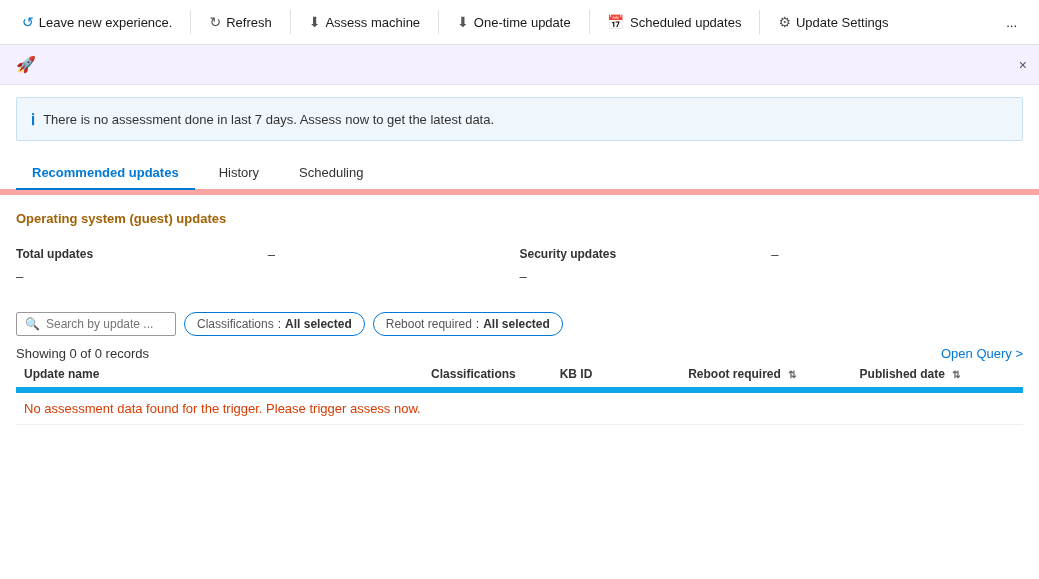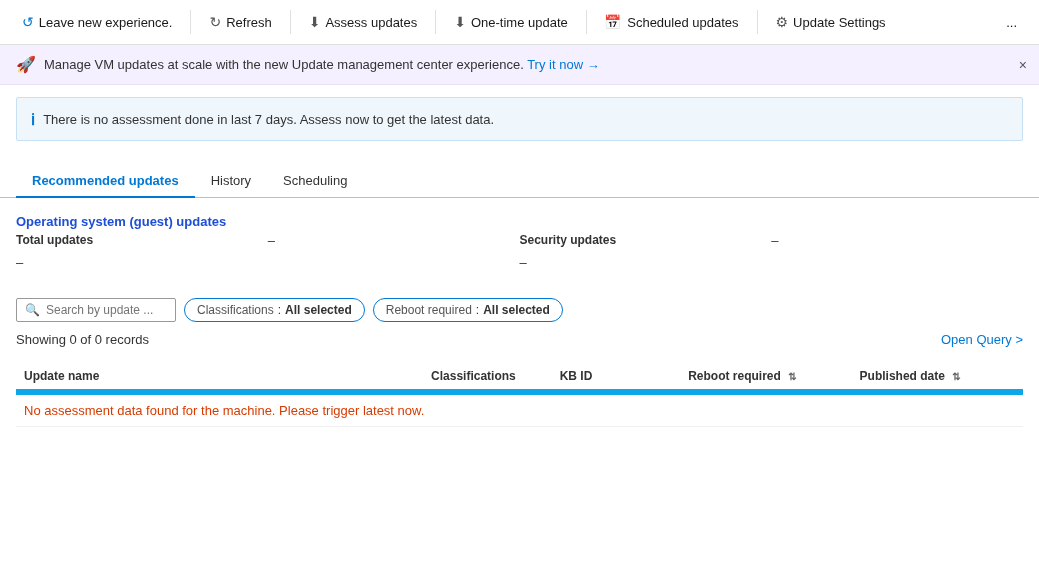--- a/index.html
+++ b/index.html
@@ -69,24 +69,24 @@
       gap: 8px;
       font-size: 13px;
       color: #333;
       border-radius: 2px;
     }
     .info-icon { color: #0078d4; font-size: 16px; font-weight: bold; }
 
     
     .tabs-container {
       padding: 0 16px;
-      border-bottom: 1px solid #fca5a5;
-      display: flex;
-      gap: 0;
-      margin-top: 24px;
+      border-bottom: 6px solid #fca5a5;
+      display: flex;
+      gap: 8px;
+      margin-top: 16px;
     }
     .tab {
       padding: 8px 16px;
       cursor: pointer;
       font-size: 13px;
       color: #333;
       border-bottom: 2px solid transparent;
       margin-bottom: -1px;
     }
     .tab.active {
@@ -95,22 +95,22 @@
       font-weight: 600;
     }
 
     
     .content { padding: 16px; }
 
     
     .section-title {
       font-size: 13px;
       font-weight: 600;
-      color: #1d4ed8;
-      margin-bottom: 0;
+      color: #a16207;
+      margin-bottom: 17px;
     }
     .updates-grid {
       display: grid;
       grid-template-columns: repeat(4, 1fr);
       gap: 0;
       margin-bottom: 24px;
     }
     .updates-cell { padding: 4px 0; }
     .updates-cell-label {
       font-size: 12px;
@@ -162,21 +162,21 @@
       gap: 4px;
     }
     .filter-pill-label { color: #555; }
     .filter-pill-value { font-weight: 600; color: #333; }
 
     
     .records-row {
       display: flex;
       align-items: center;
       justify-content: space-between;
-      margin-bottom: 16px;
+      margin-bottom: 0;
       font-size: 13px;
       color: #333;
       gap: 29px;
     }
     .open-query-link {
       color: #0078d4;
       text-decoration: none;
       font-size: 13px;
       cursor: pointer;
     }
@@ -228,21 +228,21 @@
     <span>Leave new experience.</span>
   </button>
   <div class="toolbar-divider"></div>
   <button class="toolbar-btn">
     <span class="icon">↻</span>
     <span>Refresh</span>
   </button>
   <div class="toolbar-divider"></div>
   <button class="toolbar-btn">
     <span class="icon">⬇</span>
-    <span>Assess updates</span>
+    <span>Assess machine</span>
   </button>
   <div class="toolbar-divider"></div>
   <button class="toolbar-btn">
     <span class="icon">⬇</span>
     <span>One-time update</span>
   </button>
   <div class="toolbar-divider"></div>
   <button class="toolbar-btn">
     <span class="icon">📅</span>
     <span>Scheduled updates</span>
@@ -252,24 +252,20 @@
     <span class="icon">⚙</span>
     <span>Update Settings</span>
   </button>
   <button class="toolbar-btn toolbar-more">
     <span>...</span>
   </button>
 </div>
 
 <div class="banner-purple">
   <span class="banner-icon-purple">🚀</span>
-  <span>
-    <span>Manage VM updates at scale with the new Update management center experience.</span>
-    <a href="#">Try it now →</a>
-  </span>
   <button class="close-btn">×</button>
 </div>
 
 <div class="banner-info">
   <span class="info-icon">ℹ</span>
   <span>There is no assessment done in last 7 days. Assess now to get the latest data.</span>
 </div>
 
 <div class="tabs-container">
   <div class="tab active">Recommended updates</div>
@@ -337,18 +333,18 @@
           <span class="sort-icon">⇅</span>
         </th>
         <th class="col-published">
           <span>Published date</span>
           <span class="sort-icon">⇅</span>
         </th>
       </tr>
     </thead>
     <tbody>
       <tr class="no-data-row">
-        <td colspan="5">No assessment data found for the machine. Please trigger latest now.</td>
+        <td colspan="5">No assessment data found for the trigger. Please trigger assess now.</td>
       </tr>
     </tbody>
   </table>
 
 </div>
 
 </body></html>

